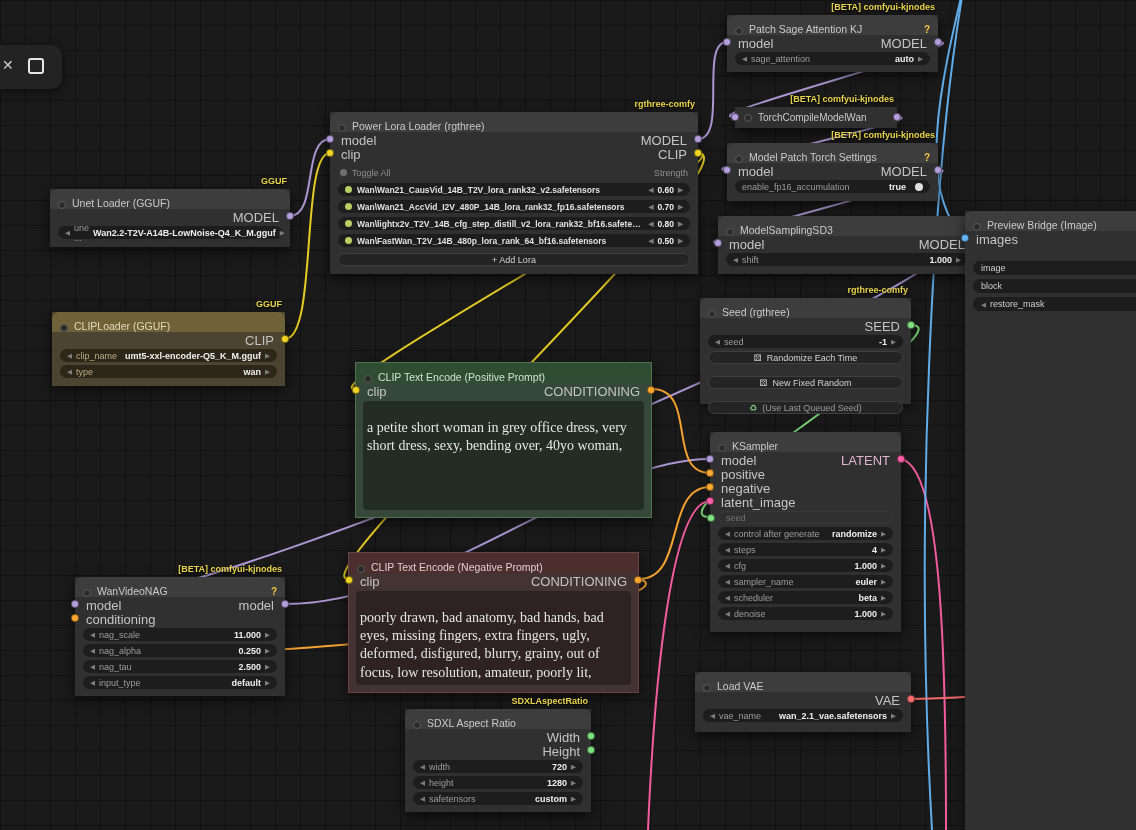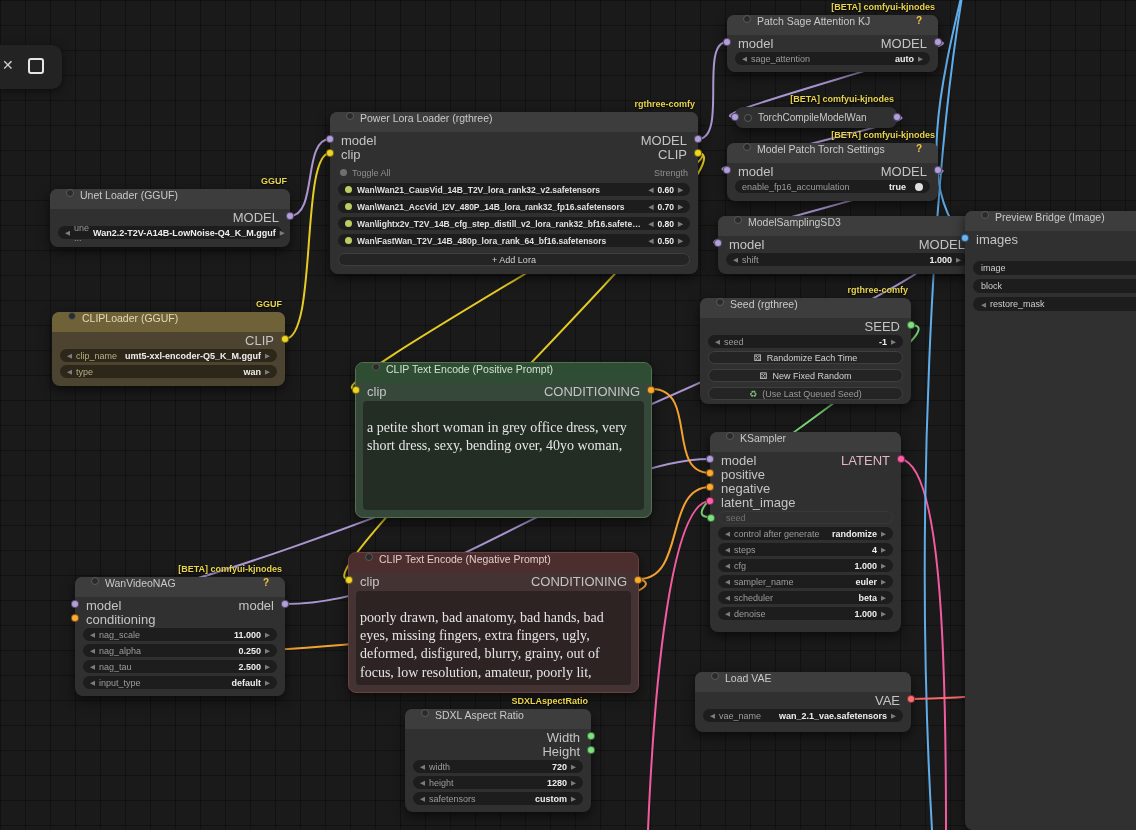--- a/index.html
+++ b/index.html
@@ -2,38 +2,38 @@
 <html><head>
 <meta charset="utf-8">
 <style>
 *{box-sizing:border-box;margin:0;padding:0}
 body{background:#141414;font-family:"Liberation Sans",sans-serif}
 .canvas{position:relative;width:1136px;height:830px;overflow:hidden;background-color:#1a1a1a;
   background-image:linear-gradient(rgba(0,0,0,.32) 1px,transparent 1px),linear-gradient(90deg,rgba(0,0,0,.32) 1px,transparent 1px);
   background-size:25px 25px}
 .wires{position:absolute;left:0;top:0;z-index:1}
 .wires path{fill:none;stroke-width:2;stroke-linecap:round;opacity:.95}
-.node{position:absolute;z-index:2;border-radius:8px;background:#303030;box-shadow:0 4px 12px rgba(0,0,0,.6);color:#c8c8c8}
-.title{height:20px;border-radius:7px 7px 0 0;background:#3d3d3d;display:flex;align-items:flex-start;gap:6px;padding:0 16px;font-size:10.5px;color:#c9c9c9;white-space:nowrap;overflow:hidden}
+.node{position:absolute;z-index:2;border-radius:0;background:#303030;box-shadow:0 4px 12px rgba(0,0,0,.6);color:#c8c8c8}
+.title{height:20px;border-radius:7px 7px 0 0;background:#3d3d3d;display:flex;align-items:flex-end;gap:6px;padding:0 8px;font-size:10.5px;color:#c9c9c9;white-space:nowrap;overflow:hidden}
 .tdot{width:8px;height:8px;border-radius:50%;background:#2b2b2b;border:1.5px solid #5a5a5a;flex:none}
 .help{margin-left:auto;color:#f5c542;font-weight:bold;font-size:10px}
 .badge{position:absolute;top:-13px;right:3px;font-size:9px;font-weight:bold;color:#e8d44d;white-space:nowrap;text-shadow:0 1px 2px #000}
 .prow{position:relative;height:14px;font-size:13px;color:#c4c4c4}
 .plin{position:absolute;left:11px;top:1px;white-space:nowrap}
 .plout{position:absolute;right:11px;top:1px;white-space:nowrap}
 .dot{width:8px;height:8px;border-radius:50%;border:1px solid rgba(0,0,0,.5)}
 .pin{position:absolute;left:-4px;top:3px}
 .pout{position:absolute;right:-4px;top:3px}
 .c-model{background:#b39ddb}.c-clip{background:#f0d524}.c-cond{background:#ffa931}.c-lat{background:#ff5fa8}.c-vae{background:#ff6e6e}.c-img{background:#64b5f6}.c-grn{background:#7ee07e}
 .widget{position:relative;height:13px;background:#1d1d1d;border-radius:7px;margin:3px 8px 0;display:flex;align-items:center;padding:0 7px;font-size:9px;color:#9c9c9c;gap:4px}
 .widget .val{margin-left:auto;color:#eee;font-weight:bold;white-space:nowrap}
 .arr{color:#7d7d7d;font-size:6.5px;line-height:13px}
 .arr-l::before{content:"◀"}
 .arr-r::before{content:"▶"}
-.btnw{height:13px;background:#242424;border:1px solid #3f3f3f;border-radius:7px;margin:3px 8px 5px;display:flex;align-items:center;justify-content:center;font-size:9px;color:#d2d2d2;gap:5px}
+.btnw{height:13px;background:#242424;border:1px solid #3f3f3f;border-radius:7px;margin:3px 8px 12px;display:flex;align-items:center;justify-content:center;font-size:9px;color:#d2d2d2;gap:5px}
 .bicon{font-size:9px;color:#cfcfcf}
 .b-grn{color:#7ec97e}
 .b-dim{color:#9a9a9a}
 .hdr{display:flex;justify-content:space-between;align-items:center;height:13px;margin:6px 10px 0;font-size:9px;color:#8f8f8f}
 .hdr .tgl{display:flex;align-items:center;gap:5px}
 .lora{height:13px;background:#1d1d1d;border-radius:7px;margin:4px 8px 0;display:flex;align-items:center;padding:0 7px;font-size:8.5px;color:#e0e0e0;gap:5px}
 .ltog{width:7px;height:7px;border-radius:50%;background:#b9cf63;flex:none}
 .ltog.off{background:#6f6f6f}
 .lname{white-space:nowrap;overflow:hidden;text-overflow:ellipsis;font-weight:bold}
 .lstr{margin-left:auto;display:flex;align-items:center;gap:4px;color:#eee;font-weight:bold;white-space:nowrap}

